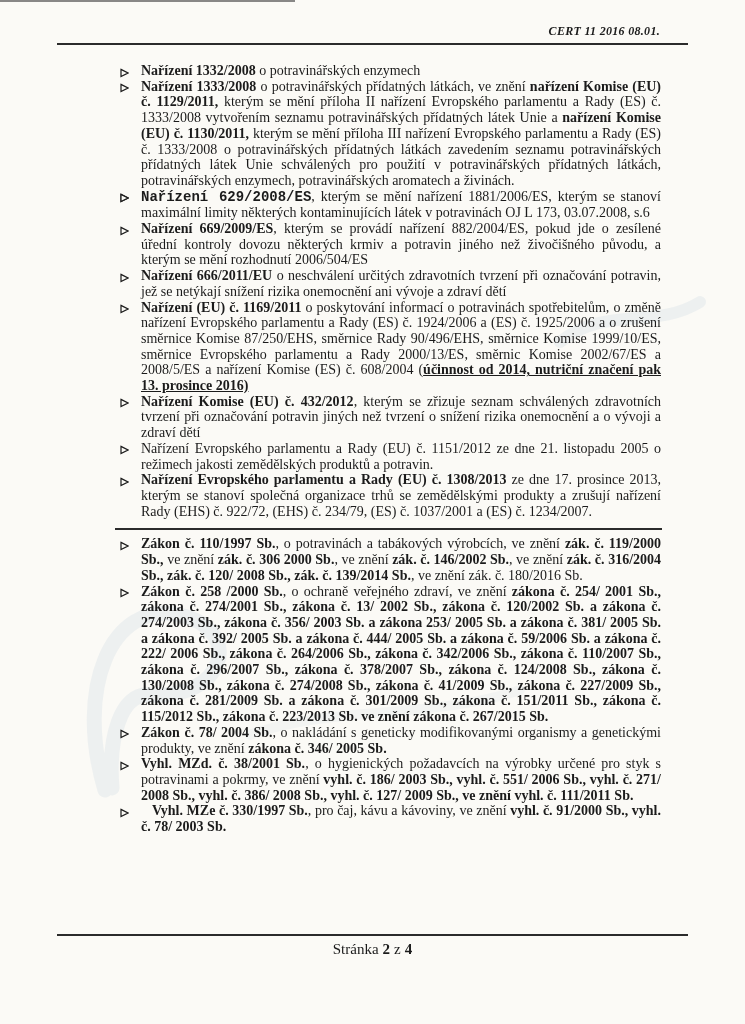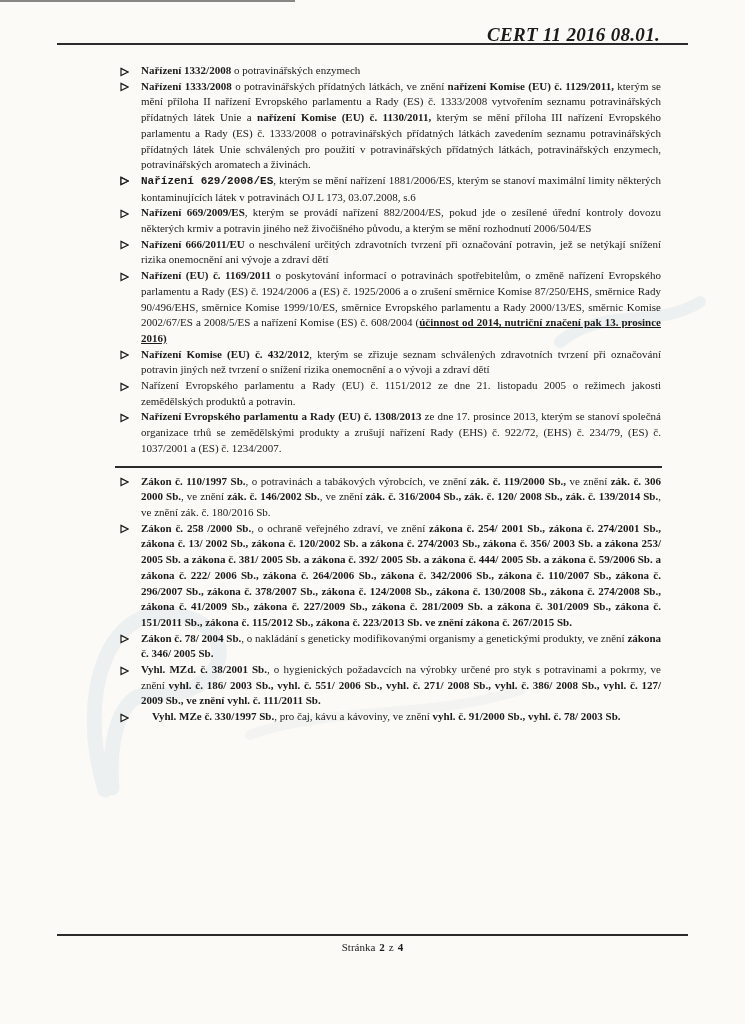--- a/index.html
+++ b/index.html
@@ -12,46 +12,46 @@
     font-family: "Liberation Serif", serif;
     color: #1b1b1b;
     overflow: hidden;
   }
   .scan-edge-top {
     position: absolute; top: 0; left: 0;
     width: 295px; height: 2px; background: #4a4a4a; opacity: .65;
   }
   .doc-header {
     position: absolute; top: 24px; right: 85px;
-    font-size: 19px; font-style: italic; font-weight: bold;
+    font-size: 12px; font-style: italic; font-weight: bold;
     letter-spacing: .3px;
   }
   .header-rule {
     position: absolute; top: 43px; left: 57px;
     width: 631px; height: 2px; background: #2b2b2b;
   }
   .content {
     position: absolute; top: 63px; left: 120px; width: 541px;
-    font-size: 11px; line-height: 15.7px; text-align: justify;
+    font-size: 14px; line-height: 15.7px; text-align: justify;
   }
   ul.reg-list { list-style: none; margin: 0; padding: 0; }
   ul.reg-list li { position: relative; padding-left: 21px; }
   .bullet { position: absolute; left: 0; top: 2.5px; }
   .li-text .b, .footer-text .b { font-weight: bold; }
   .section-divider {
     height: 2px; background: #2b2b2b;
     margin: 9px 0 6px -5px; width: 547px;
   }
   .footer-rule {
     position: absolute; top: 934px; left: 57px;
     width: 631px; height: 2px; background: #2b2b2b;
   }
   .footer-text {
     position: absolute; top: 941px; left: 0; width: 745px;
-    text-align: center; font-size: 11px;
+    text-align: center; font-size: 15px;
   }
   .footer-text span { padding: 0 2px; }
   .watermark-layer {
     position: absolute; top: 0; left: 0; width: 745px; height: 1024px;
     pointer-events: none;
   }
 </style>
 </head>
 <body>
 

